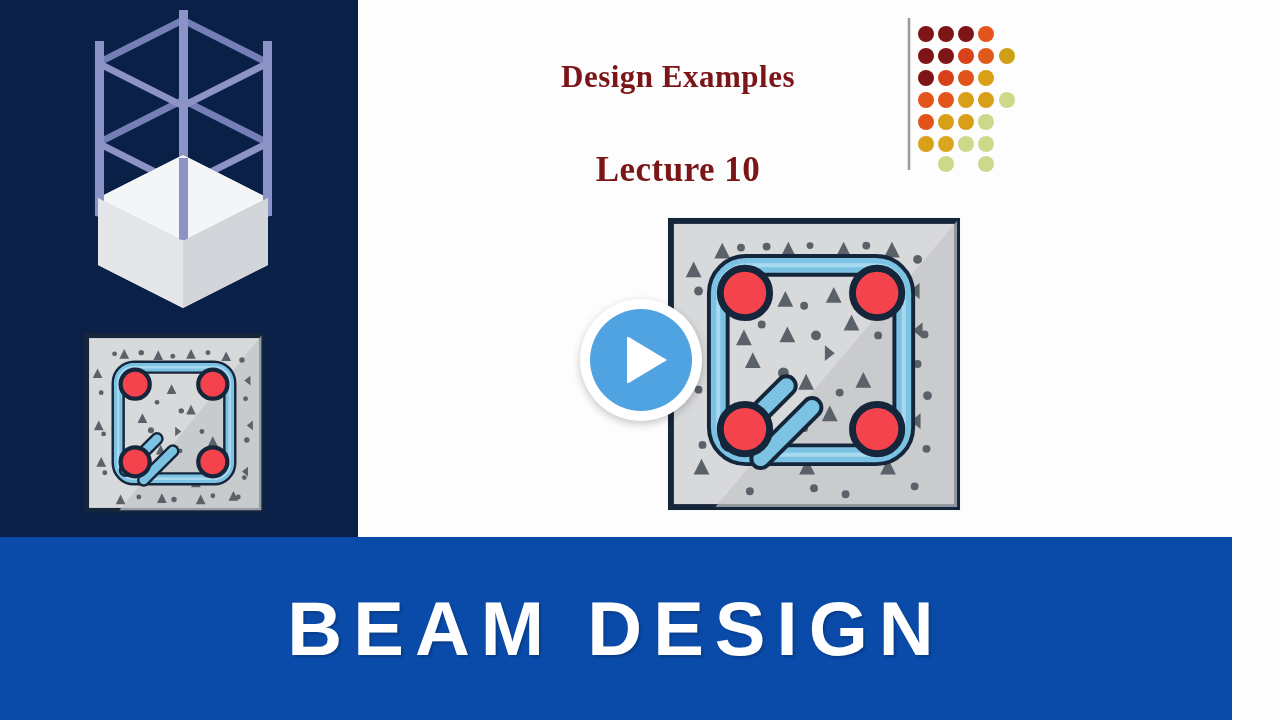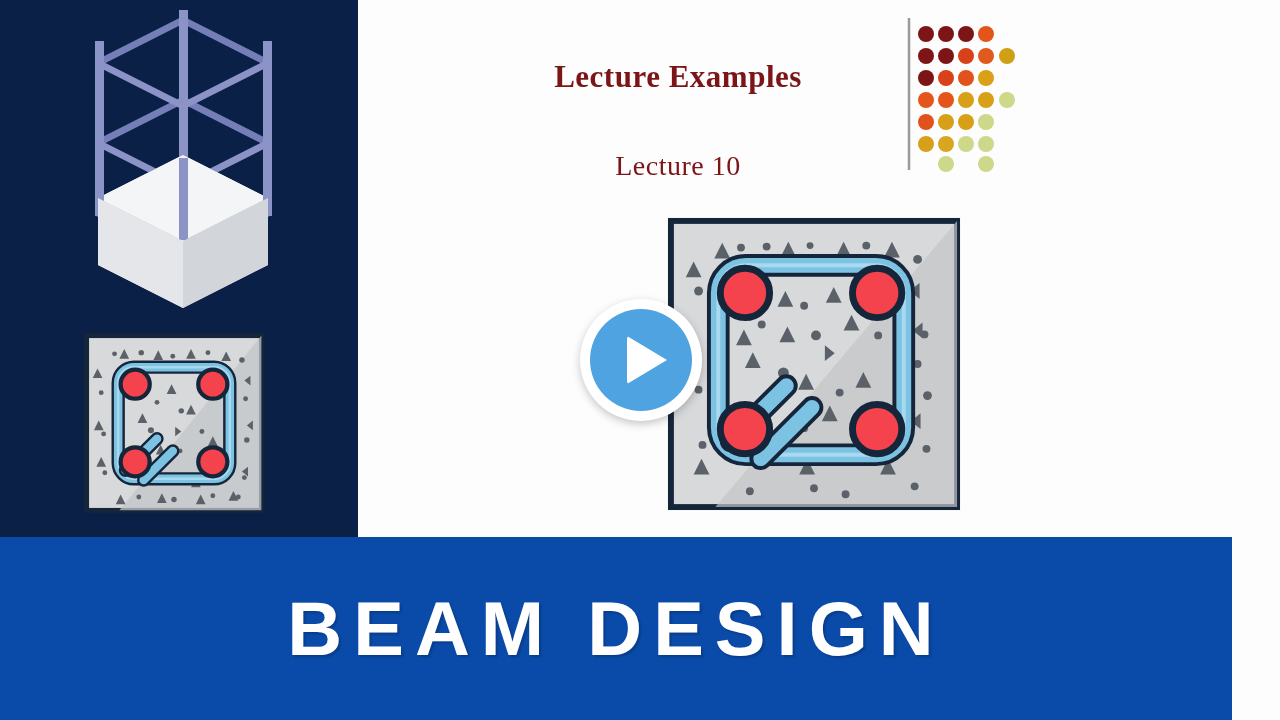--- a/index.html
+++ b/index.html
@@ -63,22 +63,22 @@
     font-family: "Liberation Serif", serif;
     font-weight: bold;
     font-size: 31px;
     color: #7c1518;
     letter-spacing: 0.5px;
     line-height: 1.1;
     margin: 0;
   }
   #title-lecture {
     font-family: "Liberation Serif", serif;
-    font-weight: normal;
-    font-size: 28px;
+    font-weight: bold;
+    font-size: 35px;
     color: #7c1518;
     letter-spacing: 0.5px;
     margin: 56px 0 0 0;
   }
 
   
   #logo-dotmatrix {
     position: absolute;
     left: 543px;
     top: 14px;
@@ -284,21 +284,21 @@
         <circle cx="214" cy="86" r="24" fill="#f4434d" stroke="#16263a" stroke-width="7"></circle>
         <circle cx="86" cy="214" r="24" fill="#f4434d" stroke="#16263a" stroke-width="7"></circle>
         <circle cx="214" cy="214" r="24" fill="#f4434d" stroke="#16263a" stroke-width="7"></circle>
       </g>
     </svg>
   </div>
 
   <div id="right-panel">
 
     <div id="headline-block">
-      <div id="title-design-examples">Lecture Examples</div>
+      <div id="title-design-examples">Design Examples</div>
       <div id="title-lecture">Lecture 10</div>
     </div>
 
     <svg id="logo-dotmatrix" viewBox="0 0 120 160">
       <line x1="8" y1="4" x2="8" y2="156" stroke="#9a9a9a" stroke-width="2.5"></line>
       <g>
 
         <circle cx="25" cy="20" r="8" fill="#7d1416"></circle>
         <circle cx="45" cy="20" r="8" fill="#7d1416"></circle>
         <circle cx="65" cy="20" r="8" fill="#7d1416"></circle>

